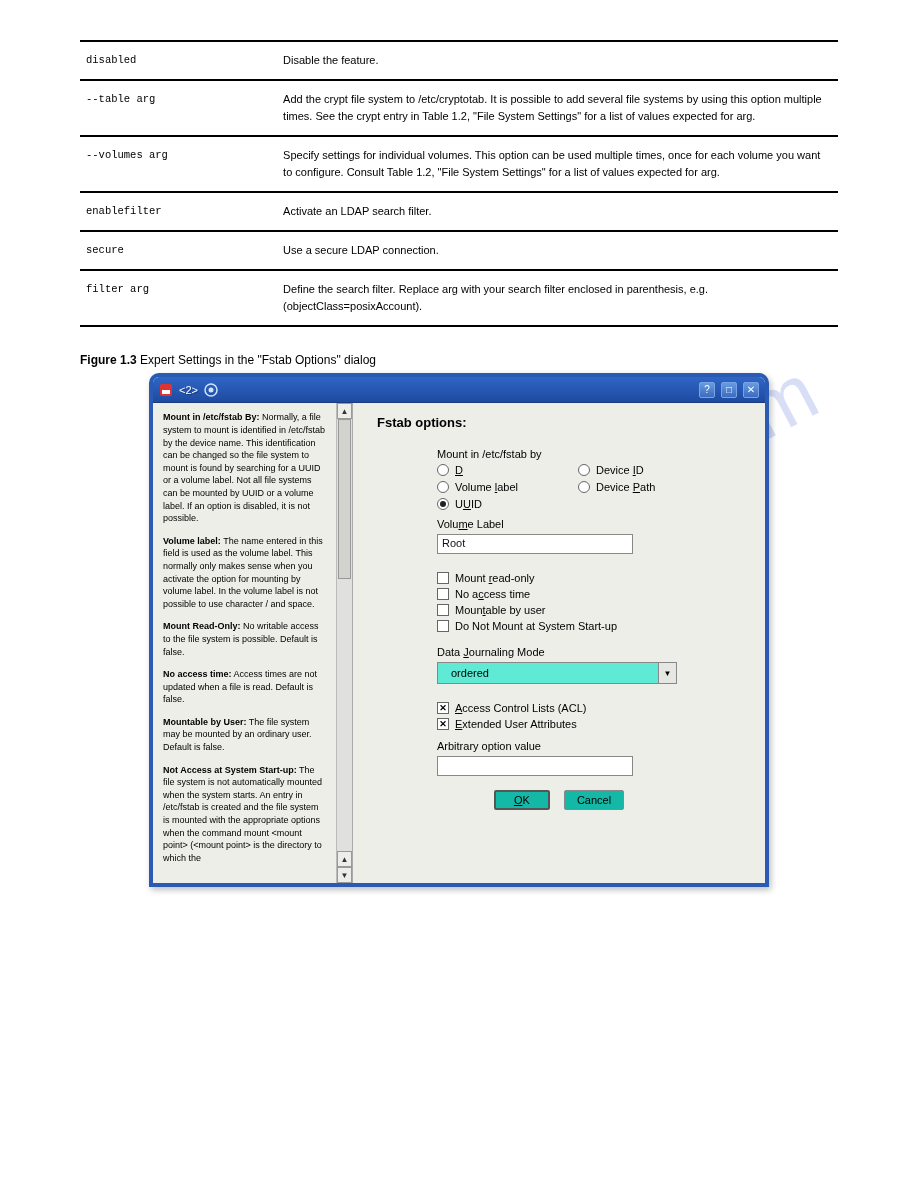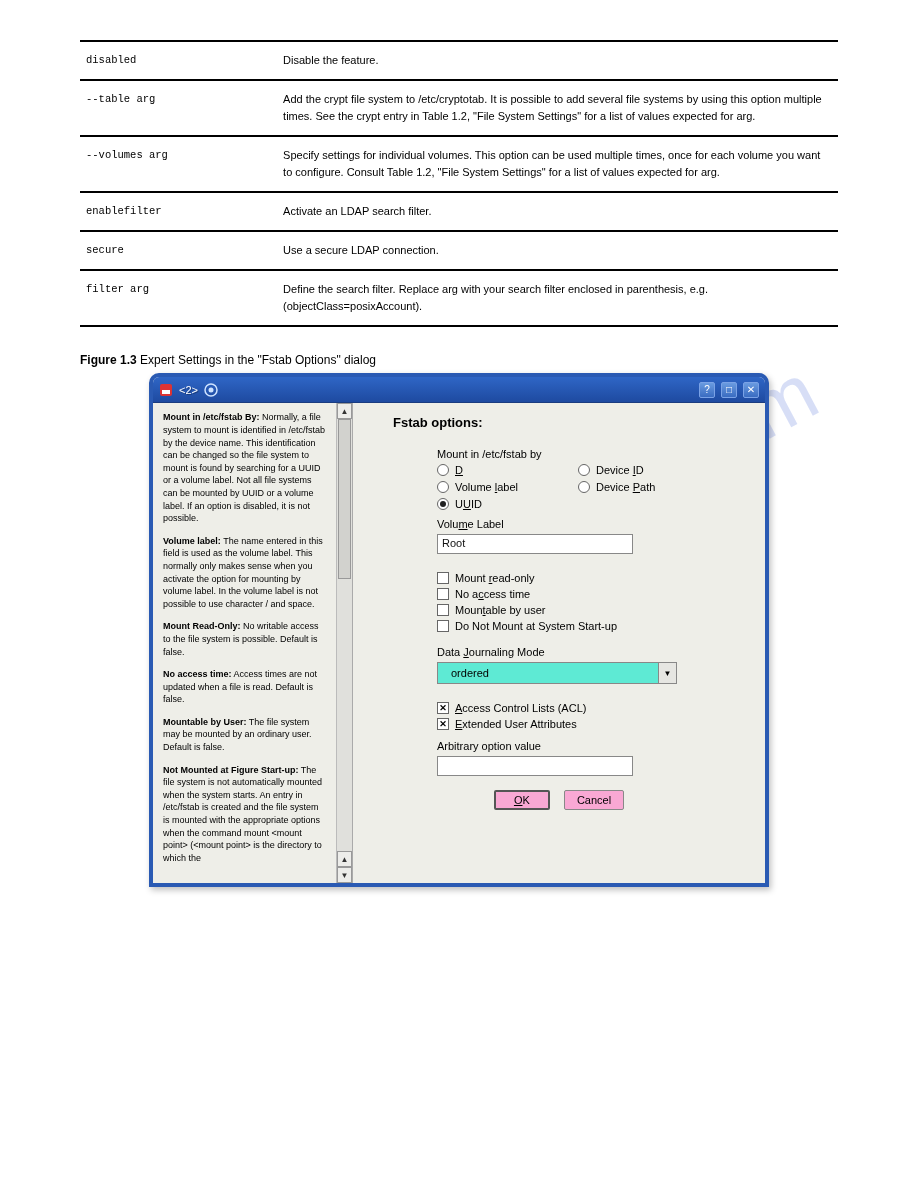--- a/index.html
+++ b/index.html
@@ -114,21 +114,21 @@
     position:absolute; left:1px; right:1px; top:0; height:160px;
     background:#d2d2ce; border:1px solid #999;
   }
   .form-pane {
     flex:1;
     padding: 10px 24px 10px 24px;
     font-size: 11px;
     color:#000;
   }
   .form-pane h3 {
-    margin: 2px 0 18px 16px;
+    margin: 2px 0 18px 0;
     font-size: 13px;
     font-weight: bold;
   }
   .group-label { margin: 6px 0 4px 0; font-size:11px; }
   .radio-item, .check-item { display:flex; align-items:center; gap:6px; font-size:11px; white-space:nowrap; }
   .radio {
     width:12px; height:12px; border:1px solid #666; border-radius:50%;
     display:inline-flex; align-items:center; justify-content:center; background:#fff;
   }
   .radio.checked::after {
@@ -149,21 +149,21 @@
     display:flex; align-items:center; padding:0 0 0 13px; font-size:11px;
     justify-content:space-between;
   }
   .select-arrow {
     width:18px; height:100%; border-left:1px solid #888; background:#e6e6e2;
     display:flex; align-items:center; justify-content:center; font-size:8px;
   }
   .check-list { display:flex; flex-direction:column; gap:4px; margin:6px 0 14px 0; }
   .btn-row { display:flex; justify-content:center; gap:14px; margin-top:14px; }
   .btn {
-    min-width:56px; padding:3px 12px; border:1px solid #888; background:#f9a8d4;
+    min-width:56px; padding:3px 12px; border:1px solid #888; background:#14b8a6;
     font-size:11px; text-align:center; border-radius:2px;
   }
   .btn.default { border:2px solid #555; padding:2px 11px; }
   .spacer { height: 12px; }
   .two-col-radios { display:flex; gap:60px; margin-bottom:8px; }
   .two-col-radios .col { display:flex; flex-direction:column; gap:5px; }
 </style>
 </head>
 <body>
 
@@ -228,21 +228,21 @@
     </div>
 
     <div class="dialog-body">
       <div class="help-pane">
         <div class="help-inner">
           <p><b>Mount in /etc/fstab By:</b><span> Normally, a file system to mount is identified in /etc/fstab by the device name. This identification can be changed so the file system to mount is found by searching for a UUID or a volume label. Not all file systems can be mounted by UUID or a volume label. If an option is disabled, it is not possible.</span></p>
           <p><b>Volume label:</b><span> The name entered in this field is used as the volume label. This normally only makes sense when you activate the option for mounting by volume label. In the volume label is not possible to use character / and space.</span></p>
           <p><b>Mount Read-Only:</b><span> No writable access to the file system is possible. Default is false.</span></p>
           <p><b>No access time:</b><span> Access times are not updated when a file is read. Default is false.</span></p>
           <p><b>Mountable by User:</b><span> The file system may be mounted by an ordinary user. Default is false.</span></p>
-          <p><b>Not Mounted at Figure Start-up:</b><span> The file system is not automatically mounted when the system starts. An entry in /etc/fstab is created and the file system is mounted with the appropriate options when the command mount &lt;mount point&gt; (&lt;mount point&gt; is the directory to which the</span></p>
+          <p><b>Not Access at System Start-up:</b><span> The file system is not automatically mounted when the system starts. An entry in /etc/fstab is created and the file system is mounted with the appropriate options when the command mount &lt;mount point&gt; (&lt;mount point&gt; is the directory to which the</span></p>
         </div>
         <div class="vscroll">
           <div class="arrow">▲</div>
           <div class="track">
               <div class="thumb"></div>
             </div>
           <div class="arrow">▲</div>
           <div class="arrow">▼</div>
         </div>
       </div>

